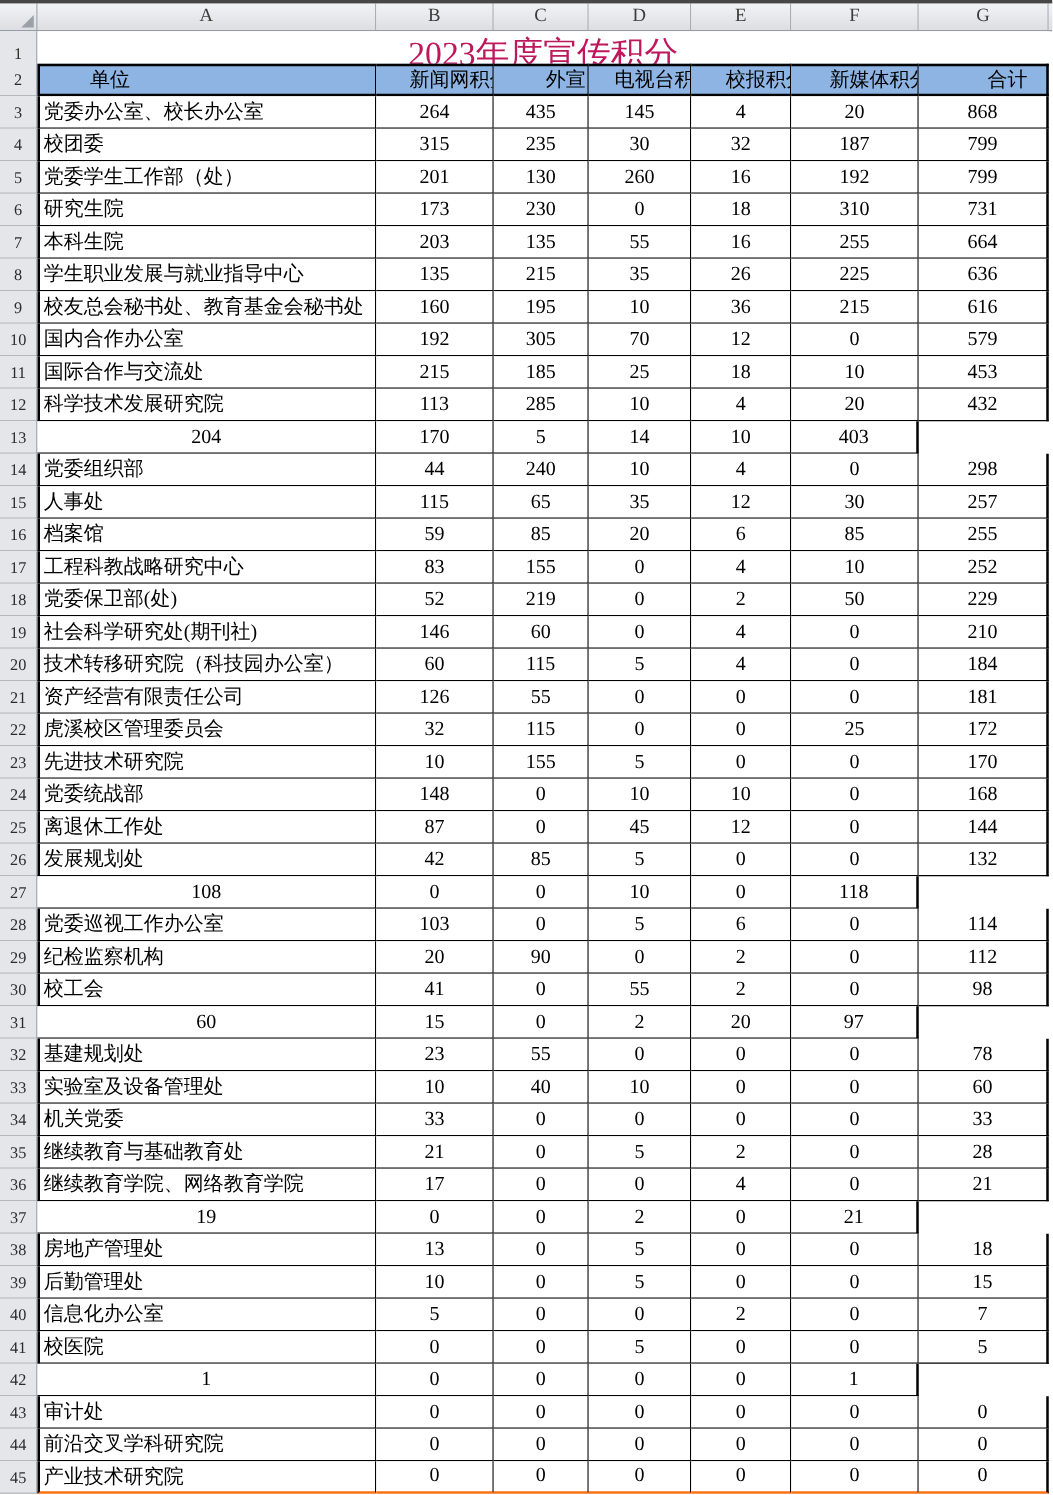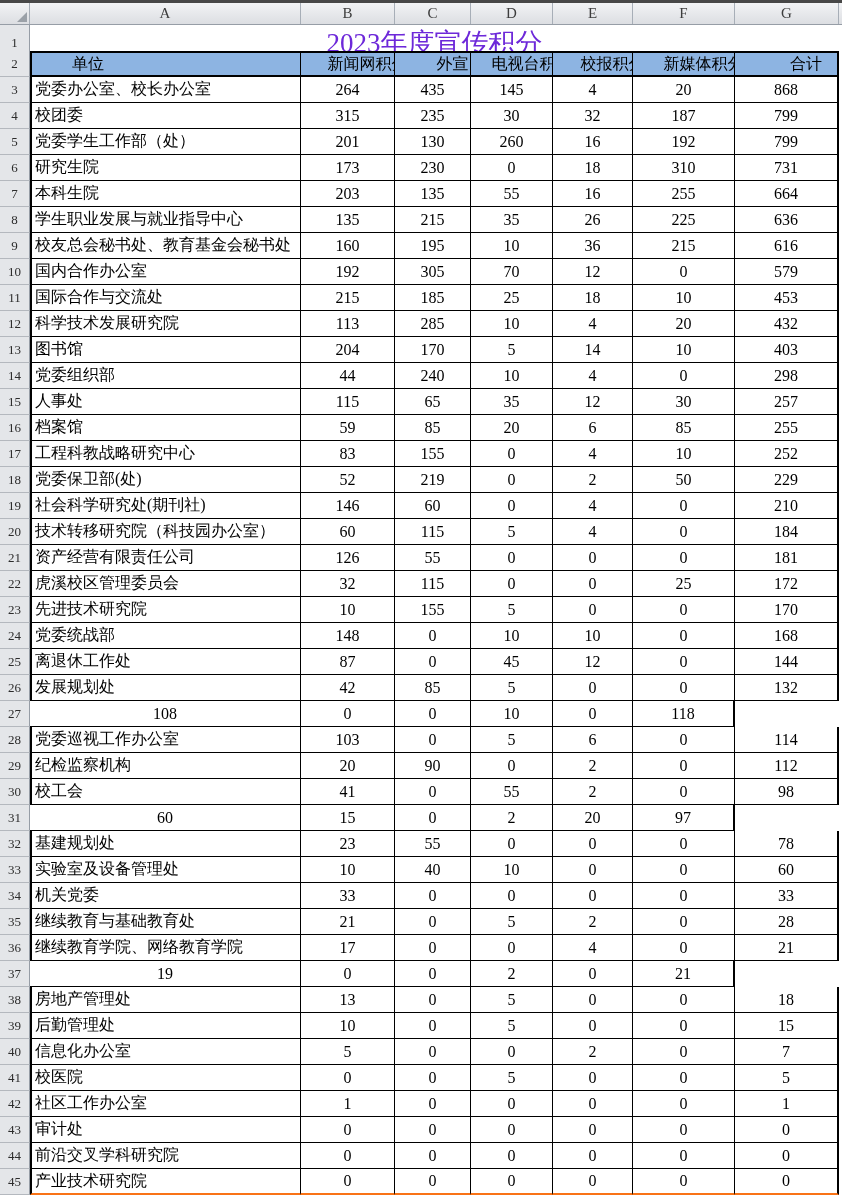--- a/index.html
+++ b/index.html
@@ -43,21 +43,21 @@
     font-size: 13px; color: #2c2c2c;
     background: #e4e6e9;
     border-right: 1px solid #969da6;
     border-bottom: 1px solid #b4b8be;
   }
 
   
   .title-cell {
     grid-column: 2 / span 7;
     display: flex; align-items: center; justify-content: center;
-    font-size: 27px; color: #6d28d9; background: #fff;
+    font-size: 27px; color: #be185d; background: #fff;
   }
 
   
   .cell {
     display: flex; align-items: center; justify-content: center;
     font-size: 16px; color: #000; background: #fff;
     border-right: 1px solid #000;
     border-bottom: 1px solid #000;
     overflow: hidden; white-space: nowrap;
   }
@@ -215,21 +215,20 @@
   <div class="cell num">113</div>
         <div class="cell num">285</div>
         <div class="cell num">10</div>
         <div class="cell num">4</div>
         <div class="cell num">20</div>
         <div class="cell num last">432</div>
       </div>
 
   <div class="grid-row data-row">
     <div class="rowhead">13</div>
-    <div class="cell unit">图书馆</div>
   <div class="cell num">204</div>
         <div class="cell num">170</div>
         <div class="cell num">5</div>
         <div class="cell num">14</div>
         <div class="cell num">10</div>
         <div class="cell num last">403</div>
       </div>
 
   <div class="grid-row data-row">
     <div class="rowhead">14</div>
@@ -531,21 +530,20 @@
   <div class="cell num">0</div>
         <div class="cell num">0</div>
         <div class="cell num">5</div>
         <div class="cell num">0</div>
         <div class="cell num">0</div>
         <div class="cell num last">5</div>
       </div>
 
   <div class="grid-row data-row">
     <div class="rowhead">42</div>
-    <div class="cell unit">社区工作办公室</div>
   <div class="cell num">1</div>
         <div class="cell num">0</div>
         <div class="cell num">0</div>
         <div class="cell num">0</div>
         <div class="cell num">0</div>
         <div class="cell num last">1</div>
       </div>
 
   <div class="grid-row data-row">
     <div class="rowhead">43</div>

